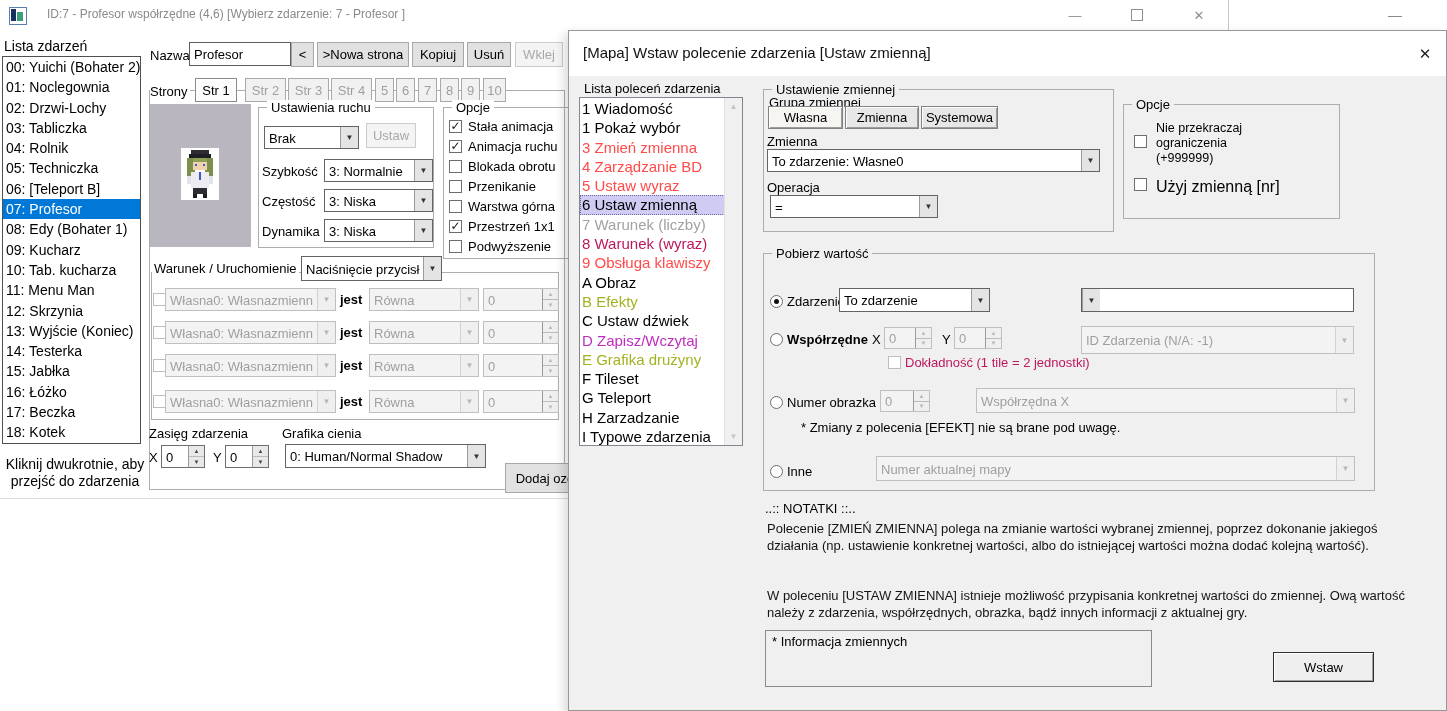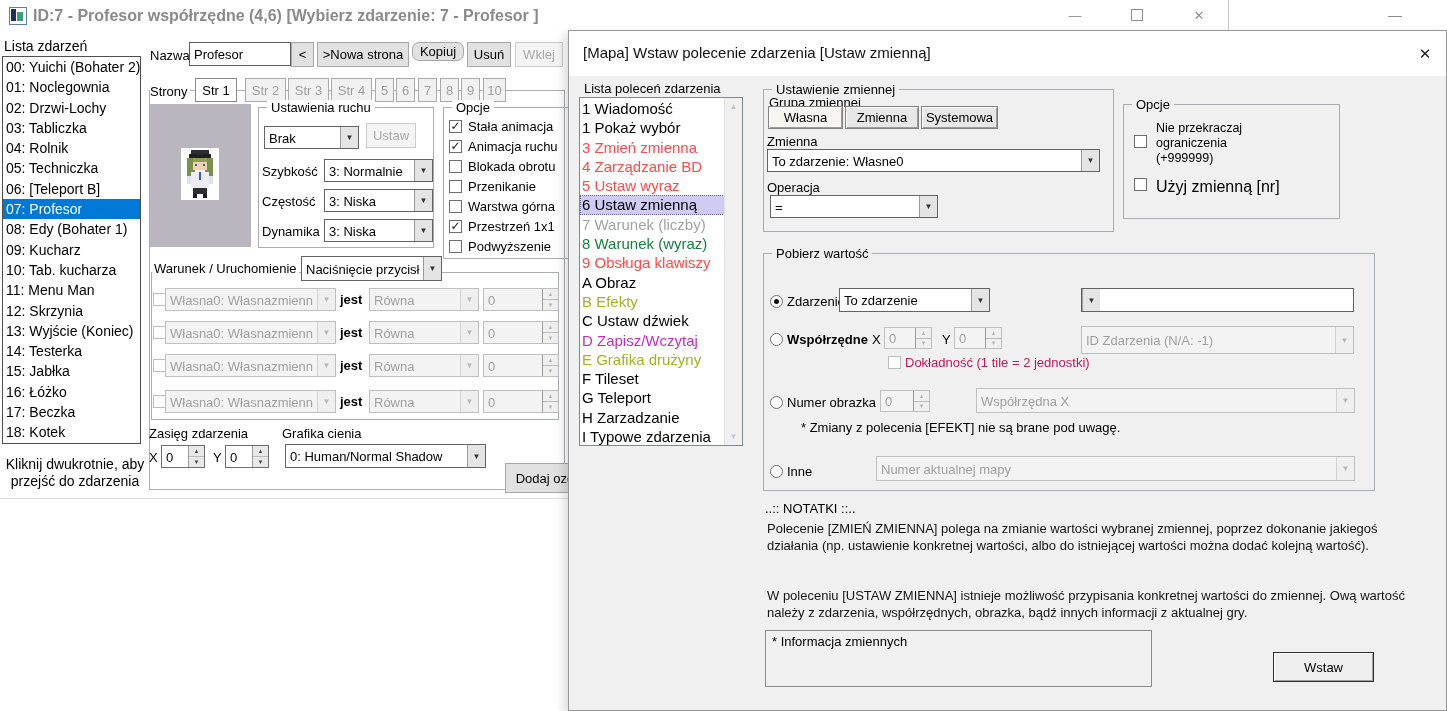--- a/index.html
+++ b/index.html
@@ -11,21 +11,21 @@
   
   #main-window{position:absolute;left:0;top:0;width:1230px;height:499px;background:#fff;z-index:1;}
   #mw-right-border{position:absolute;left:1228px;top:0;width:1px;height:30px;background:#c9c9c9;}
   #mw-bottom-border{position:absolute;left:0;top:498px;width:570px;height:1px;background:#dcdcdc;}
   #bg-window-dash{position:absolute;left:1378px;top:4px;width:34px;height:22px;z-index:0;
     display:flex;align-items:center;justify-content:center;color:#8a8a8a;font-size:14px;}
   #title-bar{position:absolute;left:0;top:0;width:1230px;height:30px;background:#fff;}
   #title-icon{position:absolute;left:9px;top:7px;width:16px;height:16px;border:1px solid #5a7fae;background:#fff;}
   #title-icon .ti-l{position:absolute;left:1px;top:1px;width:5px;height:12px;background:#17305e;}
   #title-icon .ti-r{position:absolute;left:7px;top:4px;width:6px;height:9px;background:#3aa07a;}
-  #title-text{position:absolute;left:33px;top:7px;font-size:16px;color:#8a8a8a;white-space:nowrap;font-weight:bold;}
+  #title-text{position:absolute;left:47px;top:7px;font-size:12px;color:#8a8a8a;white-space:nowrap;}
   .cap-btn{position:absolute;top:2px;width:38px;height:26px;display:flex;align-items:center;justify-content:center;color:#8f8f8f;}
   #cap-max-glyph{width:10px;height:10px;border:1px solid #8f8f8f;}
 
   
   #dialog{position:absolute;left:568px;top:30px;width:879px;height:681px;background:#f0f0f0;
           border:1px solid #979797;box-sizing:border-box;z-index:5;box-shadow:-4px 4px 10px rgba(0,0,0,.15);}
   #dlg-titlebar{position:absolute;left:0;top:0;width:877px;height:45px;background:#fff;}
   #dlg-title{position:absolute;left:14px;top:13px;font-size:15px;color:#111;white-space:nowrap;}
   #dlg-close{position:absolute;left:843px;top:11px;width:26px;height:24px;display:flex;align-items:center;justify-content:center;
              font-size:15px;color:#222;font-weight:300;}
@@ -144,21 +144,21 @@
       </div>
     <div class="lbl" style="left:0;top:456px;width:150px;text-align:center;font-size:14px;white-space:normal;line-height:17px;">
       <span>Kliknij dwukrotnie, aby</span><br>
       <span>przejść do zdarzenia</span>
     </div>
 
     <div class="lbl" style="left:150px;top:48px;">Nazwa</div>
     <div class="tbx" style="left:189px;top:42px;width:102px;height:24px;">Profesor</div>
     <div class="btn" style="left:291px;top:42px;width:23px;height:25px;">&lt;</div>
     <div class="btn" style="left:317px;top:42px;width:92px;height:25px;">&gt;Nowa strona</div>
-    <div class="btn" style="left:412px;top:42px;width:52px;height:19px;border-radius:7px;">Kopiuj</div>
+    <div class="btn" style="left:412px;top:42px;width:52px;height:25px;">Kopiuj</div>
     <div class="btn" style="left:467px;top:42px;width:44px;height:25px;">Usuń</div>
     <div class="btn dis" style="left:515px;top:42px;width:48px;height:25px;">Wklej</div>
 
     <div class="grp" style="left:149px;top:90px;width:416px;height:400px;"></div>
     <div class="lbl" style="left:150px;top:84px;background:#fff;padding-right:2px;">Strony</div>
     <div id="page-tabs">
         <div class="ptab act" style="left: 195px; width: 42px;">Str 1</div>
         <div class="ptab" style="left: 245px; width: 41px;">Str 2</div>
         <div class="ptab" style="left: 288px; width: 41px;">Str 3</div>
         <div class="ptab" style="left: 331px; width: 41px;">Str 4</div>
@@ -347,21 +347,21 @@
     <div class="lbl" style="left:15px;top:50px;">Lista poleceń zdarzenia</div>
     <div id="cmd-list">
       <div id="cmd-items">
           <div class="cmd-item" style="color: rgb(0, 0, 0);">1 Wiadomość</div>
           <div class="cmd-item" style="color: rgb(0, 0, 0);">1 Pokaż wybór</div>
           <div class="cmd-item" style="color: rgb(255, 74, 74);">3 Zmień zmienna</div>
           <div class="cmd-item" style="color: rgb(255, 74, 74);">4 Zarządzanie BD</div>
           <div class="cmd-item" style="color: rgb(255, 74, 74);">5 Ustaw wyraz</div>
           <div class="cmd-item sel" style="color: rgb(0, 0, 0); background: rgb(207, 203, 243);">6 Ustaw zmienną</div>
           <div class="cmd-item" style="color: rgb(162, 162, 162);">7 Warunek (liczby)</div>
-          <div class="cmd-item" style="color: #15803d;">8 Warunek (wyraz)</div>
+          <div class="cmd-item" style="color: #be185d;">8 Warunek (wyraz)</div>
           <div class="cmd-item" style="color: rgb(255, 74, 74);">9 Obsługa klawiszy</div>
           <div class="cmd-item" style="color: rgb(0, 0, 0);">A Obraz</div>
           <div class="cmd-item" style="color: rgb(164, 178, 34);">B Efekty</div>
           <div class="cmd-item" style="color: rgb(0, 0, 0);">C Ustaw dźwiek</div>
           <div class="cmd-item" style="color: rgb(192, 46, 192);">D Zapisz/Wczytaj</div>
           <div class="cmd-item" style="color: rgb(164, 178, 34);">E Grafika drużyny</div>
           <div class="cmd-item" style="color: rgb(0, 0, 0);">F Tileset</div>
           <div class="cmd-item" style="color: rgb(0, 0, 0);">G Teleport</div>
           <div class="cmd-item" style="color: rgb(0, 0, 0);">H Zarzadzanie</div>
           <div class="cmd-item" style="color: rgb(0, 0, 0);">I Typowe zdarzenia</div>

